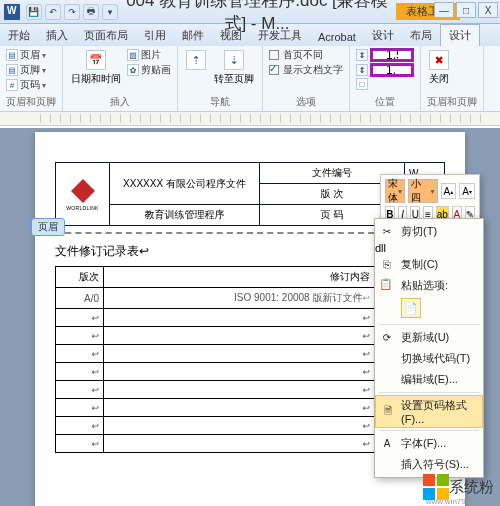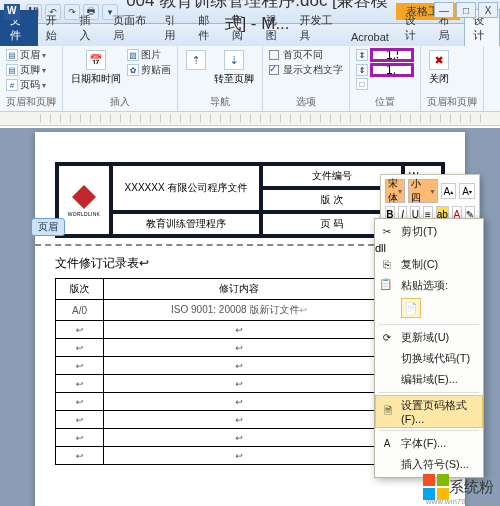--- a/index.html
+++ b/index.html
@@ -29,28 +29,28 @@
 .small-item .ic{width:12px;height:12px;border:1px solid #b5cce3;background:#fff;font-size:8px;display:flex;align-items:center;justify-content:center;color:#2b579a}
 .chk{width:10px;height:10px;border:1px solid #888;display:inline-block;margin-right:2px;position:relative}
 .chk.on::after{content:"✓";position:absolute;left:-1px;top:-3px;font-size:10px;color:#2b579a}
 .spin{display:flex;align-items:center;gap:2px;font-size:10px}
 .spin input{width:44px;height:14px;font-size:12px;border:3px solid #a21caf;padding:0 13px}
 .ruler{height:14px;background:#f5f5f0;border-bottom:1px solid #ccc;position:relative}
 .ruler::before{content:"";position:absolute;left:40px;right:10px;top:2px;bottom:2px;background:repeating-linear-gradient(90deg,#ccc 0,#ccc 1px,transparent 1px,transparent 10px)}
 .doc-area{position:absolute;left:0;right:0;top:128px;bottom:0;background:#8a9db5;overflow:hidden}
 .page{background:#fff;margin:4px auto;width:430px;min-height:520px;box-shadow:0 2px 6px rgba(0,0,0,.3);padding:30px 20px;position:relative}
 .hdr-table{width:100%;border-collapse:collapse;font-size:10px}
-.hdr-table td{border:4px solid #0f172a;padding:3px 4px;text-align:center;vertical-align:middle}
+.hdr-table td{border:1px solid #0f172a;padding:3px 4px;text-align:center;vertical-align:middle}
 .logo-cell{width:54px;height:44px}
 .logo{width:28px;height:28px;margin:0 auto;position:relative}
 .logo svg{width:28px;height:28px}
 .header-tag{position:absolute;left:-4px;top:86px;background:#cfe3f7;border:1px solid #6a9ed8;border-radius:3px;padding:1px 6px;font-size:10px;color:#234}
 .doc-title{text-align:left;font-size:12px;margin:9px 0 6px;font-weight:normal}
 .rec-table{width:100%;border-collapse:collapse;font-size:10px}
-.rec-table th,.rec-table td{border:1px solid #000;padding:3px 4px;text-align:center;font-weight:normal}
+.rec-table th,.rec-table td{border:1px solid #000;padding:3px 4px;text-align:right;font-weight:normal}
 .rec-table td{height:18px;color:#555}
 .cursor-mark{color:#999;font-size:9px}
 .dotted-sep{border-top:2px dashed #888;margin:6px -20px}
 .float-toolbar{position:absolute;right:20px;top:174px;background:#fdfdfb;border:1px solid #c8c8b8;box-shadow:2px 2px 6px rgba(0,0,0,.25);padding:4px;font-size:11px;z-index:20;width:100px}
 .ft-row{display:flex;align-items:center;gap:3px;margin-bottom:3px}
 .ft-sel{border:1px solid #bbb;background:#fdba74;height:24px;font-size:10px;padding:0 2px;display:flex;align-items:center;justify-content:space-between}
 .ft-btn{width:16px;height:16px;border:1px solid #ccc;display:flex;align-items:center;justify-content:center;font-size:10px;background:#fff;cursor:pointer}
 .ft-btn.hl{background:#fde047}
 .context-menu{position:absolute;right:16px;top:218px;width:110px;background:#fdfdfb;border:1px solid #b8b8a8;box-shadow:2px 2px 8px rgba(0,0,0,.3);font-size:11px;z-index:21;padding:2px 0}
 .cm-item{display:flex;align-items:center;padding:3px 6px 3px 26px;position:relative;cursor:pointer;color:#222}
@@ -85,27 +85,25 @@
   <div class="title">004 教育训练管理程序.doc [兼容模式] - M...</div>
   <div class="table-tools">表格工具</div>
   <div class="winbtns">
     <div class="winbtn">—</div>
     <div class="winbtn">□</div>
     <div class="winbtn">X</div>
   </div>
 </div>
 
 <div class="menubar">
-  <div class="file-tab">文件</div>
   <div class="tab">开始</div>
   <div class="tab">插入</div>
   <div class="tab">页面布局</div>
   <div class="tab">引用</div>
   <div class="tab">邮件</div>
-  <div class="tab">审阅</div>
   <div class="tab">视图</div>
   <div class="tab">开发工具</div>
   <div class="tab">Acrobat</div>
   <div class="tab context">设计</div>
   <div class="tab context">布局</div>
   <div class="tab context active">设计</div>
 </div>
 
 <div class="ribbon">
   <div class="group">

